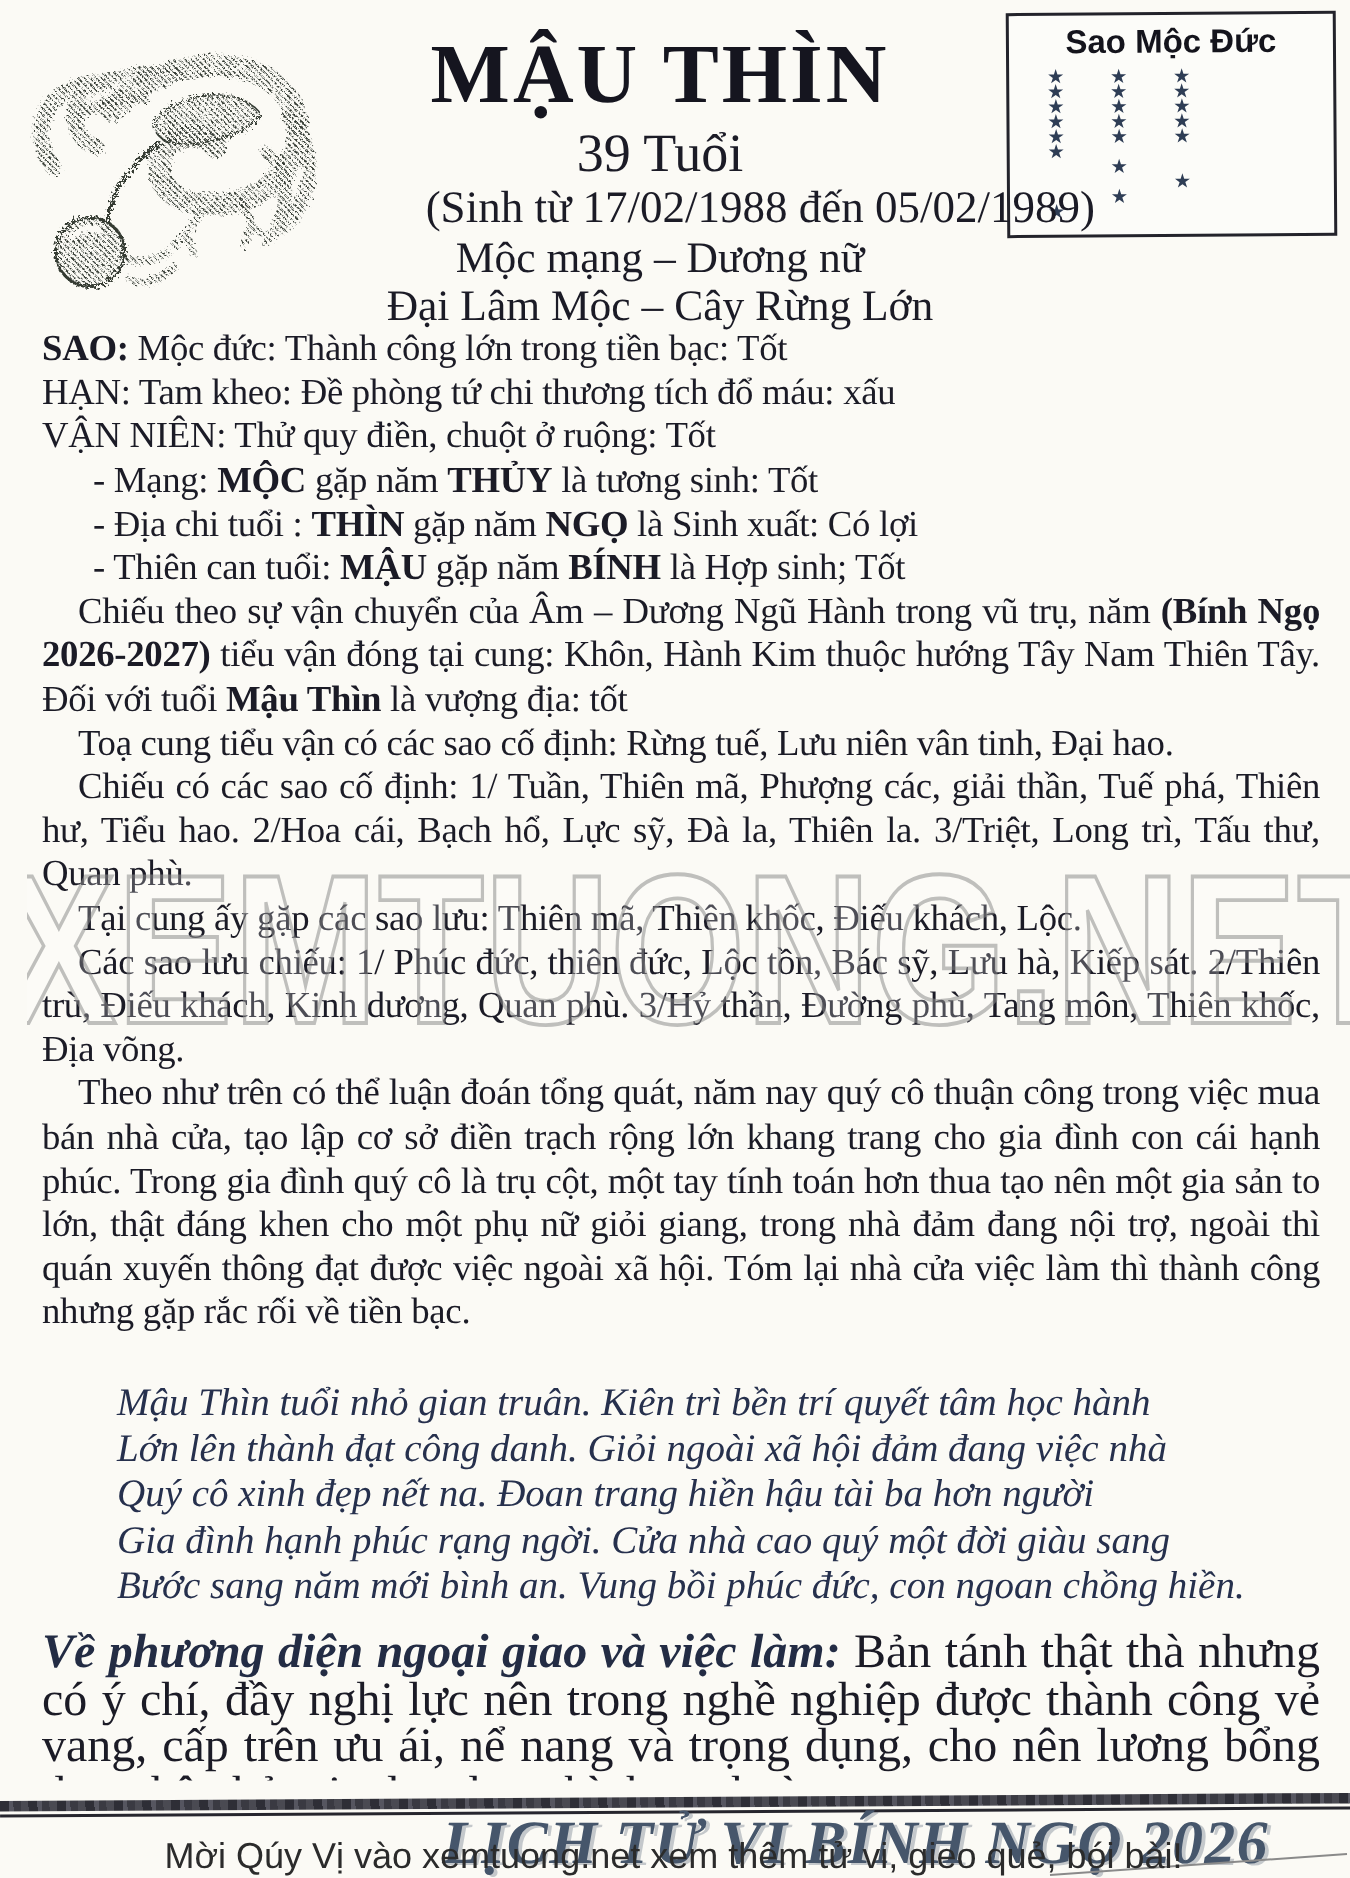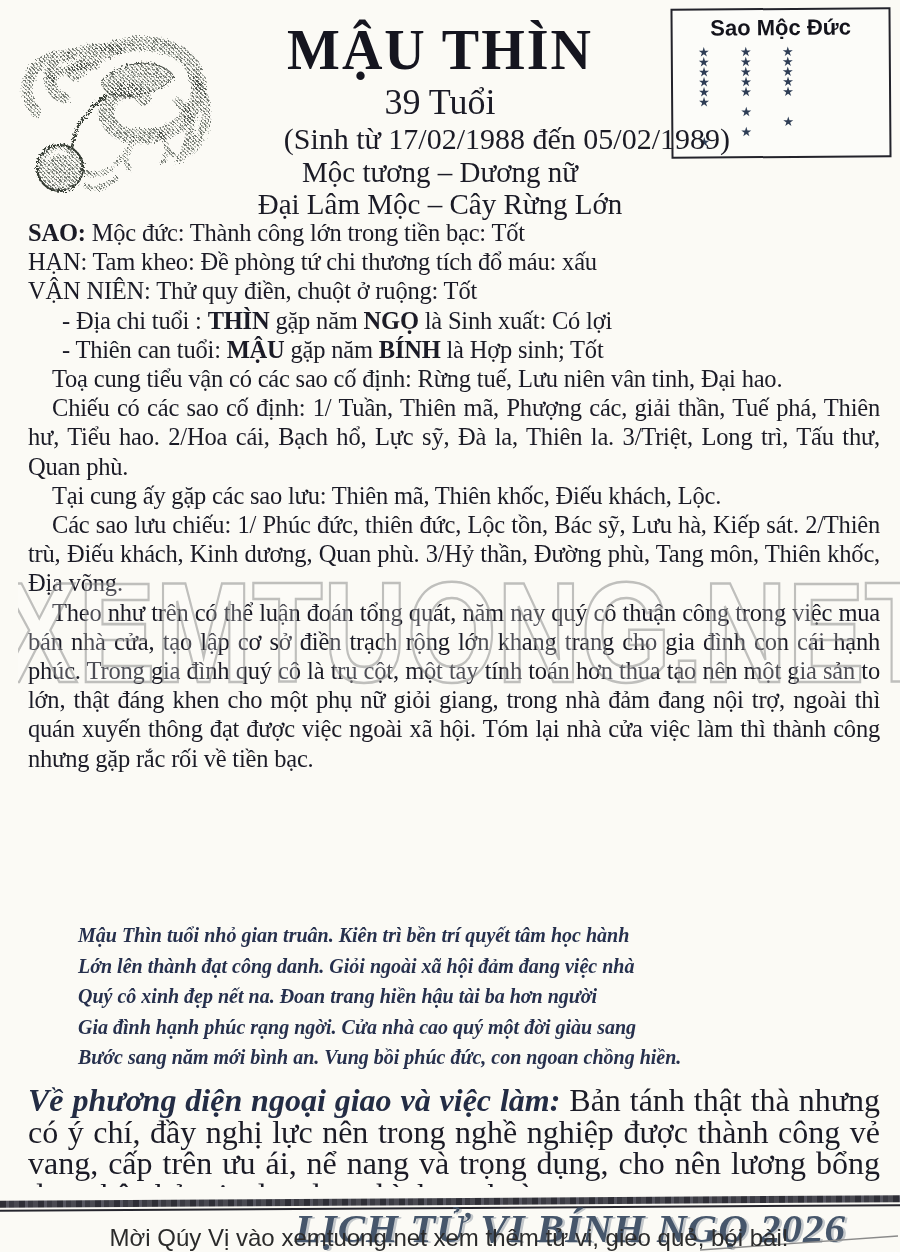--- a/index.html
+++ b/index.html
@@ -38,21 +38,21 @@
   }
   .body-text p{margin:0;}
   .p-dash{padding-left:34px;}
   .p-ind{text-indent:24px;}
   b{font-weight:bold;}
   
   .watermark{position:absolute; left:18px; top:560px; width:900px; height:150px; z-index:3; pointer-events:none;}
   
   .poem{
     position:absolute; top:920px; left:78px; z-index:2;
-    font-size:20px; line-height:30.5px; font-weight:bold; font-style:italic;
+    font-size:26px; line-height:30.5px; font-weight:normal; font-style:italic;
     color:#26304d; white-space:nowrap;
   }
   
   .outlook{
     position:absolute; top:1040px; left:28px; width:852px; height:102px; overflow:hidden; z-index:2;
     font-size:32px; line-height:31.5px; text-align:justify;margin-top:45px;
   }
   .outlook .lead{font-weight:bold; font-style:italic; color:#232c44;}
   
   .rule{position:absolute; left:0; top:1198px; width:900px; z-index:2; transform:rotate(-0.35deg);}
@@ -118,30 +118,32 @@
         <div class="star-row"><span class="star-cell"></span><span class="star-cell"></span><span class="star-cell">★</span></div>
         <div class="star-row"><span class="star-cell"></span><span class="star-cell">★</span><span class="star-cell"></span></div>
         <div class="star-row"><span class="star-cell">★</span><span class="star-cell"></span><span class="star-cell"></span></div>
       </div>
   </div>
 
   <div class="hdr">
     <div class="title">MẬU THÌN</div>
     <div class="age">39 Tuổi</div>
     <div class="birth">(Sinh từ 17/02/1988 đến 05/02/1989)</div>
-    <div class="menh">Mộc tương – Dương nữ</div>
+    <div class="menh">Mộc mạng – Dương nữ</div>
     <div class="napam">Đại Lâm Mộc – Cây Rừng Lớn</div>
   </div>
 
   <div class="body-text">
     <p><b>SAO:</b><span> Mộc đức: Thành công lớn trong tiền bạc: Tốt</span></p>
     <p>HẠN: Tam kheo: Đề phòng tứ chi thương tích đổ máu: xấu</p>
     <p>VẬN NIÊN: Thử quy điền, chuột ở ruộng: Tốt</p>
+    <p class="p-dash"><span>- Mạng: </span><b>MỘC</b><span> gặp năm </span><b>THỦY</b><span> là tương sinh: Tốt</span></p>
     <p class="p-dash"><span>- Địa chi tuổi : </span><b>THÌN</b><span> gặp năm </span><b>NGỌ</b><span> là Sinh xuất: Có lợi</span></p>
     <p class="p-dash"><span>- Thiên can tuổi: </span><b>MẬU</b><span> gặp năm </span><b>BÍNH</b><span> là Hợp sinh; Tốt</span></p>
+    <p class="p-ind"><span>Chiếu theo sự vận chuyển của Âm – Dương Ngũ Hành trong vũ trụ, năm </span><b>(Bính Ngọ 2026-2027)</b><span> tiểu vận đóng tại cung: Khôn, Hành Kim thuộc hướng Tây Nam Thiên Tây. Đối với tuổi </span><b>Mậu Thìn</b><span> là vượng địa: tốt</span></p>
     <p class="p-ind">Toạ cung tiểu vận có các sao cố định: Rừng tuế, Lưu niên vân tinh, Đại hao.</p>
     <p class="p-ind">Chiếu có các sao cố định: 1/ Tuần, Thiên mã, Phượng các, giải thần, Tuế phá, Thiên hư, Tiểu hao. 2/Hoa cái, Bạch hổ, Lực sỹ, Đà la, Thiên la. 3/Triệt, Long trì, Tấu thư, Quan phù.</p>
     <p class="p-ind">Tại cung ấy gặp các sao lưu: Thiên mã, Thiên khốc, Điếu khách, Lộc.</p>
     <p class="p-ind">Các sao lưu chiếu: 1/ Phúc đức, thiên đức, Lộc tồn, Bác sỹ, Lưu hà, Kiếp sát. 2/Thiên trù, Điếu khách, Kinh dương, Quan phù. 3/Hỷ thần, Đường phù, Tang môn, Thiên khốc, Địa võng.</p>
     <p class="p-ind">Theo như trên có thể luận đoán tổng quát, năm nay quý cô thuận công trong việc mua bán nhà cửa, tạo lập cơ sở điền trạch rộng lớn khang trang cho gia đình con cái hạnh phúc. Trong gia đình quý cô là trụ cột, một tay tính toán hơn thua tạo nên một gia sản to lớn, thật đáng khen cho một phụ nữ giỏi giang, trong nhà đảm đang nội trợ, ngoài thì quán xuyến thông đạt được việc ngoài xã hội. Tóm lại nhà cửa việc làm thì thành công nhưng gặp rắc rối về tiền bạc.</p>
   </div>
 
   <div class="watermark">
     <svg width="900" height="150" viewBox="0 0 900 150">
       <text x="450" y="122" text-anchor="middle" textLength="935" lengthAdjust="spacingAndGlyphs" font-family="Liberation Sans, DejaVu Sans, sans-serif" font-weight="bold" font-size="142" fill="rgba(255,255,255,0.40)" stroke="#8f8f8f" stroke-width="2.6" opacity="0.55">XEMTUONG.NET</text>

